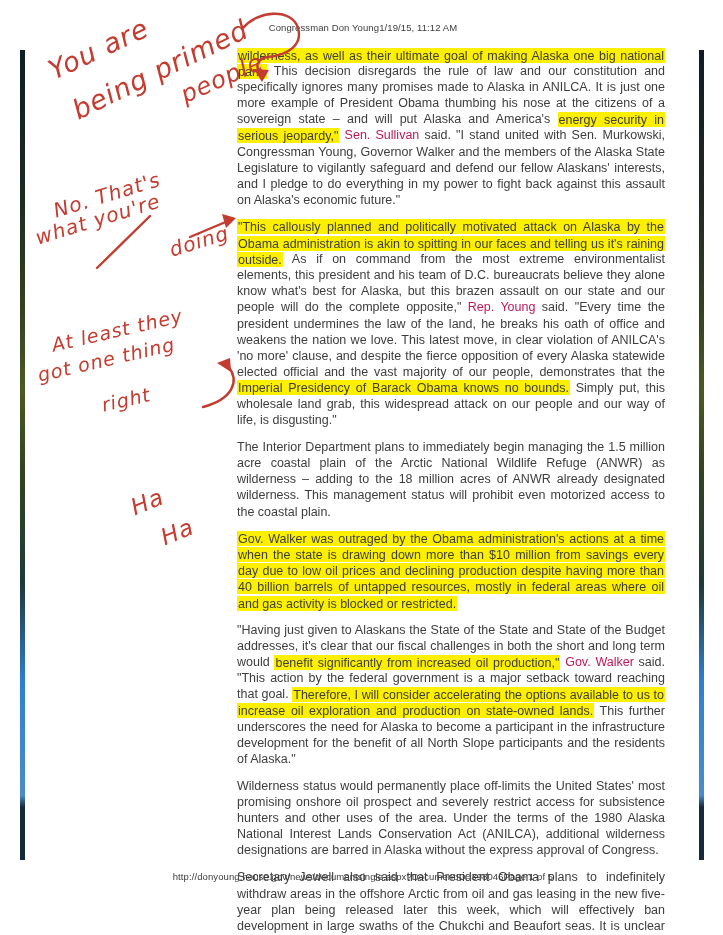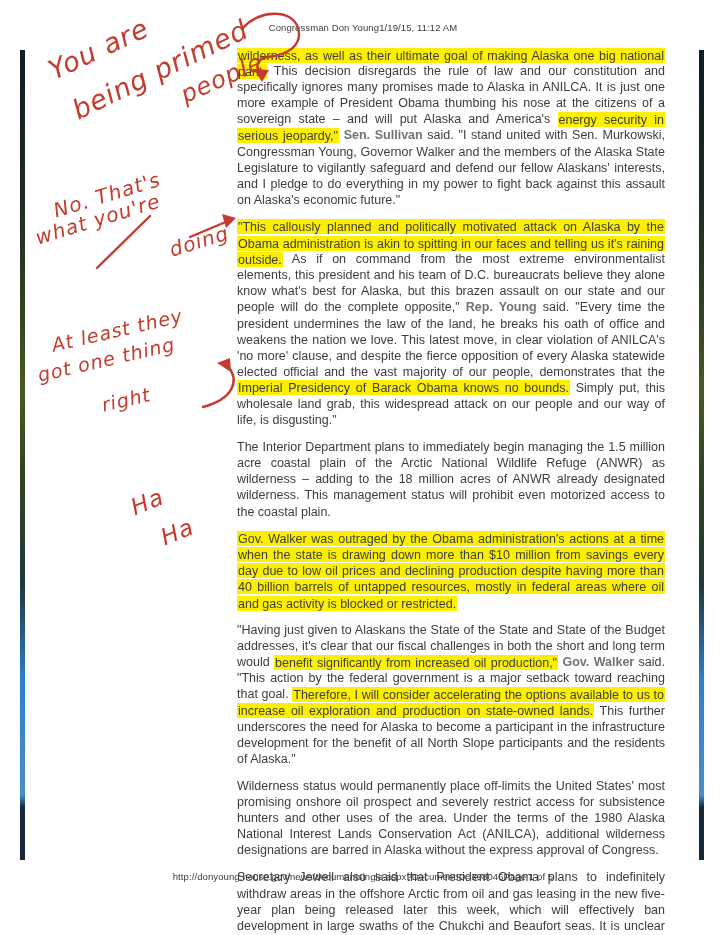--- a/index.html
+++ b/index.html
@@ -30,21 +30,21 @@
     position:absolute;left:237px;top:47px;width:428px;
     font-size:12.5px;line-height:16.1px;color:#3d3d3d;
     text-align:justify;
   }
   .article p{margin:0 0 11px 0;}
   .article span.hl{
     background:#fcf000;
     box-decoration-break:clone;-webkit-box-decoration-break:clone;
     padding:0.5px 1px;
   }
-  .article span.b{font-weight:bold;color:#737373;}
+  .article span.b{font-weight:normal;color:#be185d;}
   
   .hw-line{
     position:absolute;color:#c43b2f;font-style:italic;
     font-family:"DejaVu Sans", sans-serif;white-space:nowrap;
     transform-origin:left center;letter-spacing:1px;line-height:1;
   }
   .ink-overlay{
     position:absolute;left:0;top:0;pointer-events:none;
   }
   .ink-overlay path{fill:none;stroke:#c43b2f;stroke-width:2.4;stroke-linecap:round;}

